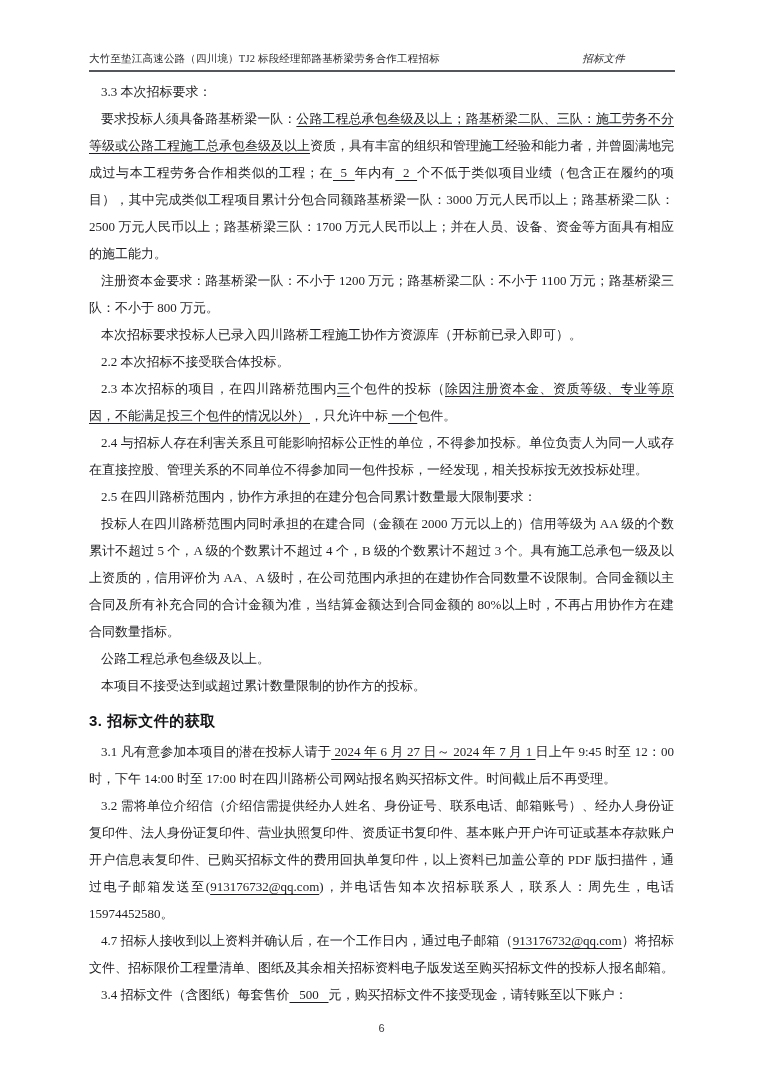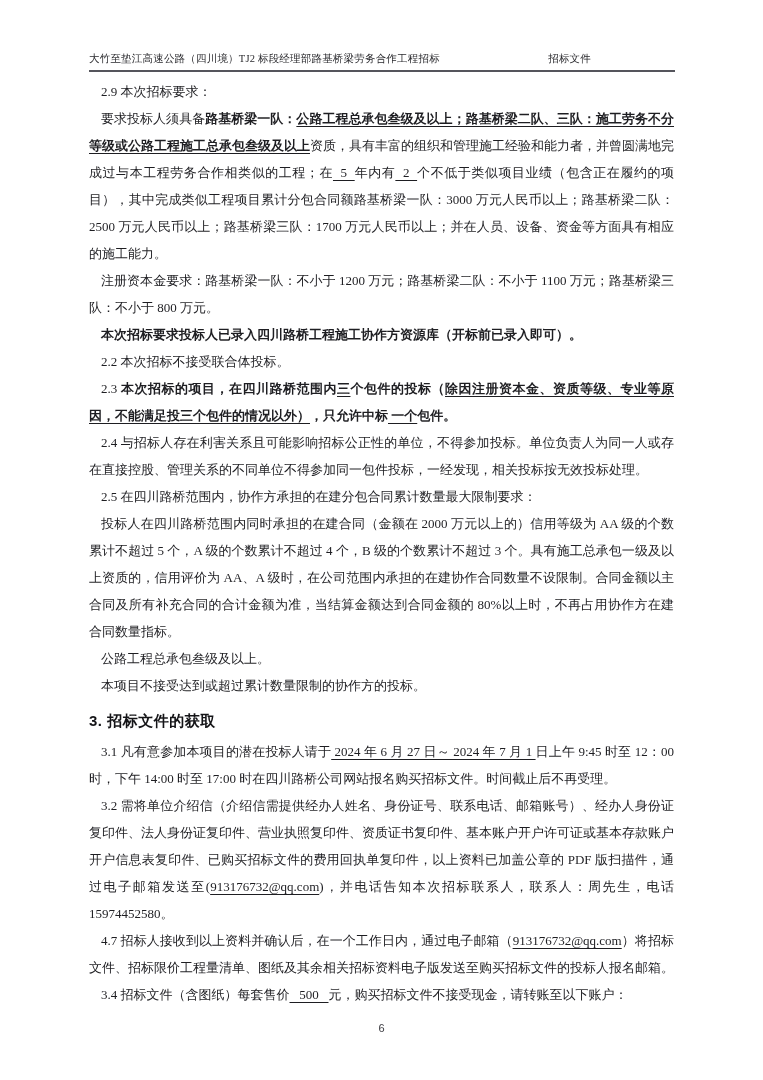--- a/index.html
+++ b/index.html
@@ -14,21 +14,21 @@
   .page-header {
     position: absolute;
     left: 89px; right: 88px; top: 52px;
     display: flex; align-items: flex-end;
     font-size: 10.5px;
     letter-spacing: 0.2px;
     padding-bottom: 4px;
     border-bottom: 2.5px solid #55555c;
     color: #2a2a2e;
   }
-  .page-header .hdr-right { margin-left: auto; margin-right: 84px; }
+  .page-header .hdr-right { margin-left: auto; margin-right: 50px; font-style: italic; }
   .doc-body {
     position: absolute;
     left: 89px; right: 89px; top: 78px;
   }
   h2.sec-heading {
     font-family: "Liberation Sans", "DejaVu Sans", sans-serif;
     font-size: 15px;
     font-weight: bold;
     color: #141417;
     margin: 10px 0 7px 0;
@@ -36,41 +36,41 @@
   }
   h2.sec-heading:not(:first-child) { margin-top: 13px; }
   p.doc-par {
     margin: 0;
     font-size: 13px;
     line-height: 27px;
     text-align: justify;
     text-indent: 12px;
     word-break: break-word;
   }
-  p.doc-par span.b { font-weight: bold; }
+  p.doc-par span.b { font-weight: normal; }
   p.doc-par span.u { text-decoration: underline; text-underline-offset: 3px; text-decoration-thickness: 1px; }
   .page-footer {
     position: absolute;
     left: 0; right: 0; bottom: 46px;
     text-align: center;
     font-family: "Liberation Sans", "DejaVu Sans", sans-serif;
     font-size: 11px;
     color: #3a3a40;
   }
 </style>
 </head>
 <body>
 
 <div class="page-header">
   <span class="hdr-left">大竹至垫江高速公路（四川境）TJ2 标段经理部路基桥梁劳务合作工程招标</span>
   <span class="hdr-right">招标文件</span>
 </div>
 
 <div class="doc-body">
-    <p class="doc-par"><span>2.9 本次招标要求：</span></p>
+    <p class="doc-par"><span>3.3 本次招标要求：</span></p>
     <p class="doc-par"><span>要求投标人须具备</span><span class="b">路基桥梁一队：</span><span class="b u">公路工程总承包叁级及以上；路基桥梁二队、三队：施工劳务不分等级或公路工程施工总承包叁级及以上</span><span>资质，具有丰富的组织和管理施工经验和能力者，并曾圆满地完成过与本工程劳务合作相类似的工程；在</span><span class="u">&nbsp;&nbsp;5&nbsp;&nbsp;</span><span>年内有</span><span class="u">&nbsp;&nbsp;2&nbsp;&nbsp;</span><span>个不低于类似项目业绩（包含正在履约的项目），其中完成类似工程项目累计分包合同额路基桥梁一队：3000 万元人民币以上；路基桥梁二队：2500 万元人民币以上；路基桥梁三队：1700 万元人民币以上；并在人员、设备、资金等方面具有相应的施工能力。</span></p>
     <p class="doc-par"><span>注册资本金要求：路基桥梁一队：不小于 1200 万元；路基桥梁二队：不小于 1100 万元；路基桥梁三队：不小于 800 万元。</span></p>
     <p class="doc-par"><span class="b">本次招标要求投标人已录入四川路桥工程施工协作方资源库（开标前已录入即可）。</span></p>
     <p class="doc-par"><span>2.2 本次招标不接受联合体投标。</span></p>
     <p class="doc-par"><span>2.3 </span><span class="b">本次招标的项目，在四川路桥范围内</span><span class="b u">三</span><span class="b">个包件的投标（</span><span class="b u">除因注册资本金、资质等级、专业等原因，不能满足投三个包件的情况以外）</span><span class="b">，只允许中标</span><span class="b u">&nbsp;一个</span><span class="b">包件。</span></p>
     <p class="doc-par"><span>2.4 与招标人存在利害关系且可能影响招标公正性的单位，不得参加投标。单位负责人为同一人或存在直接控股、管理关系的不同单位不得参加同一包件投标，一经发现，相关投标按无效投标处理。</span></p>
     <p class="doc-par"><span>2.5 在四川路桥范围内，协作方承担的在建分包合同累计数量最大限制要求：</span></p>
     <p class="doc-par"><span>投标人在四川路桥范围内同时承担的在建合同（金额在 2000 万元以上的）信用等级为 AA 级的个数累计不超过 5 个，A 级的个数累计不超过 4 个，B 级的个数累计不超过 3 个。具有施工总承包一级及以上资质的，信用评价为 AA、A 级时，在公司范围内承担的在建协作合同数量不设限制。合同金额以主合同及所有补充合同的合计金额为准，当结算金额达到合同金额的 80%以上时，不再占用协作方在建合同数量指标。</span></p>
     <p class="doc-par"><span>公路工程总承包叁级及以上。</span></p>
     <p class="doc-par"><span>本项目不接受达到或超过累计数量限制的协作方的投标。</span></p>

